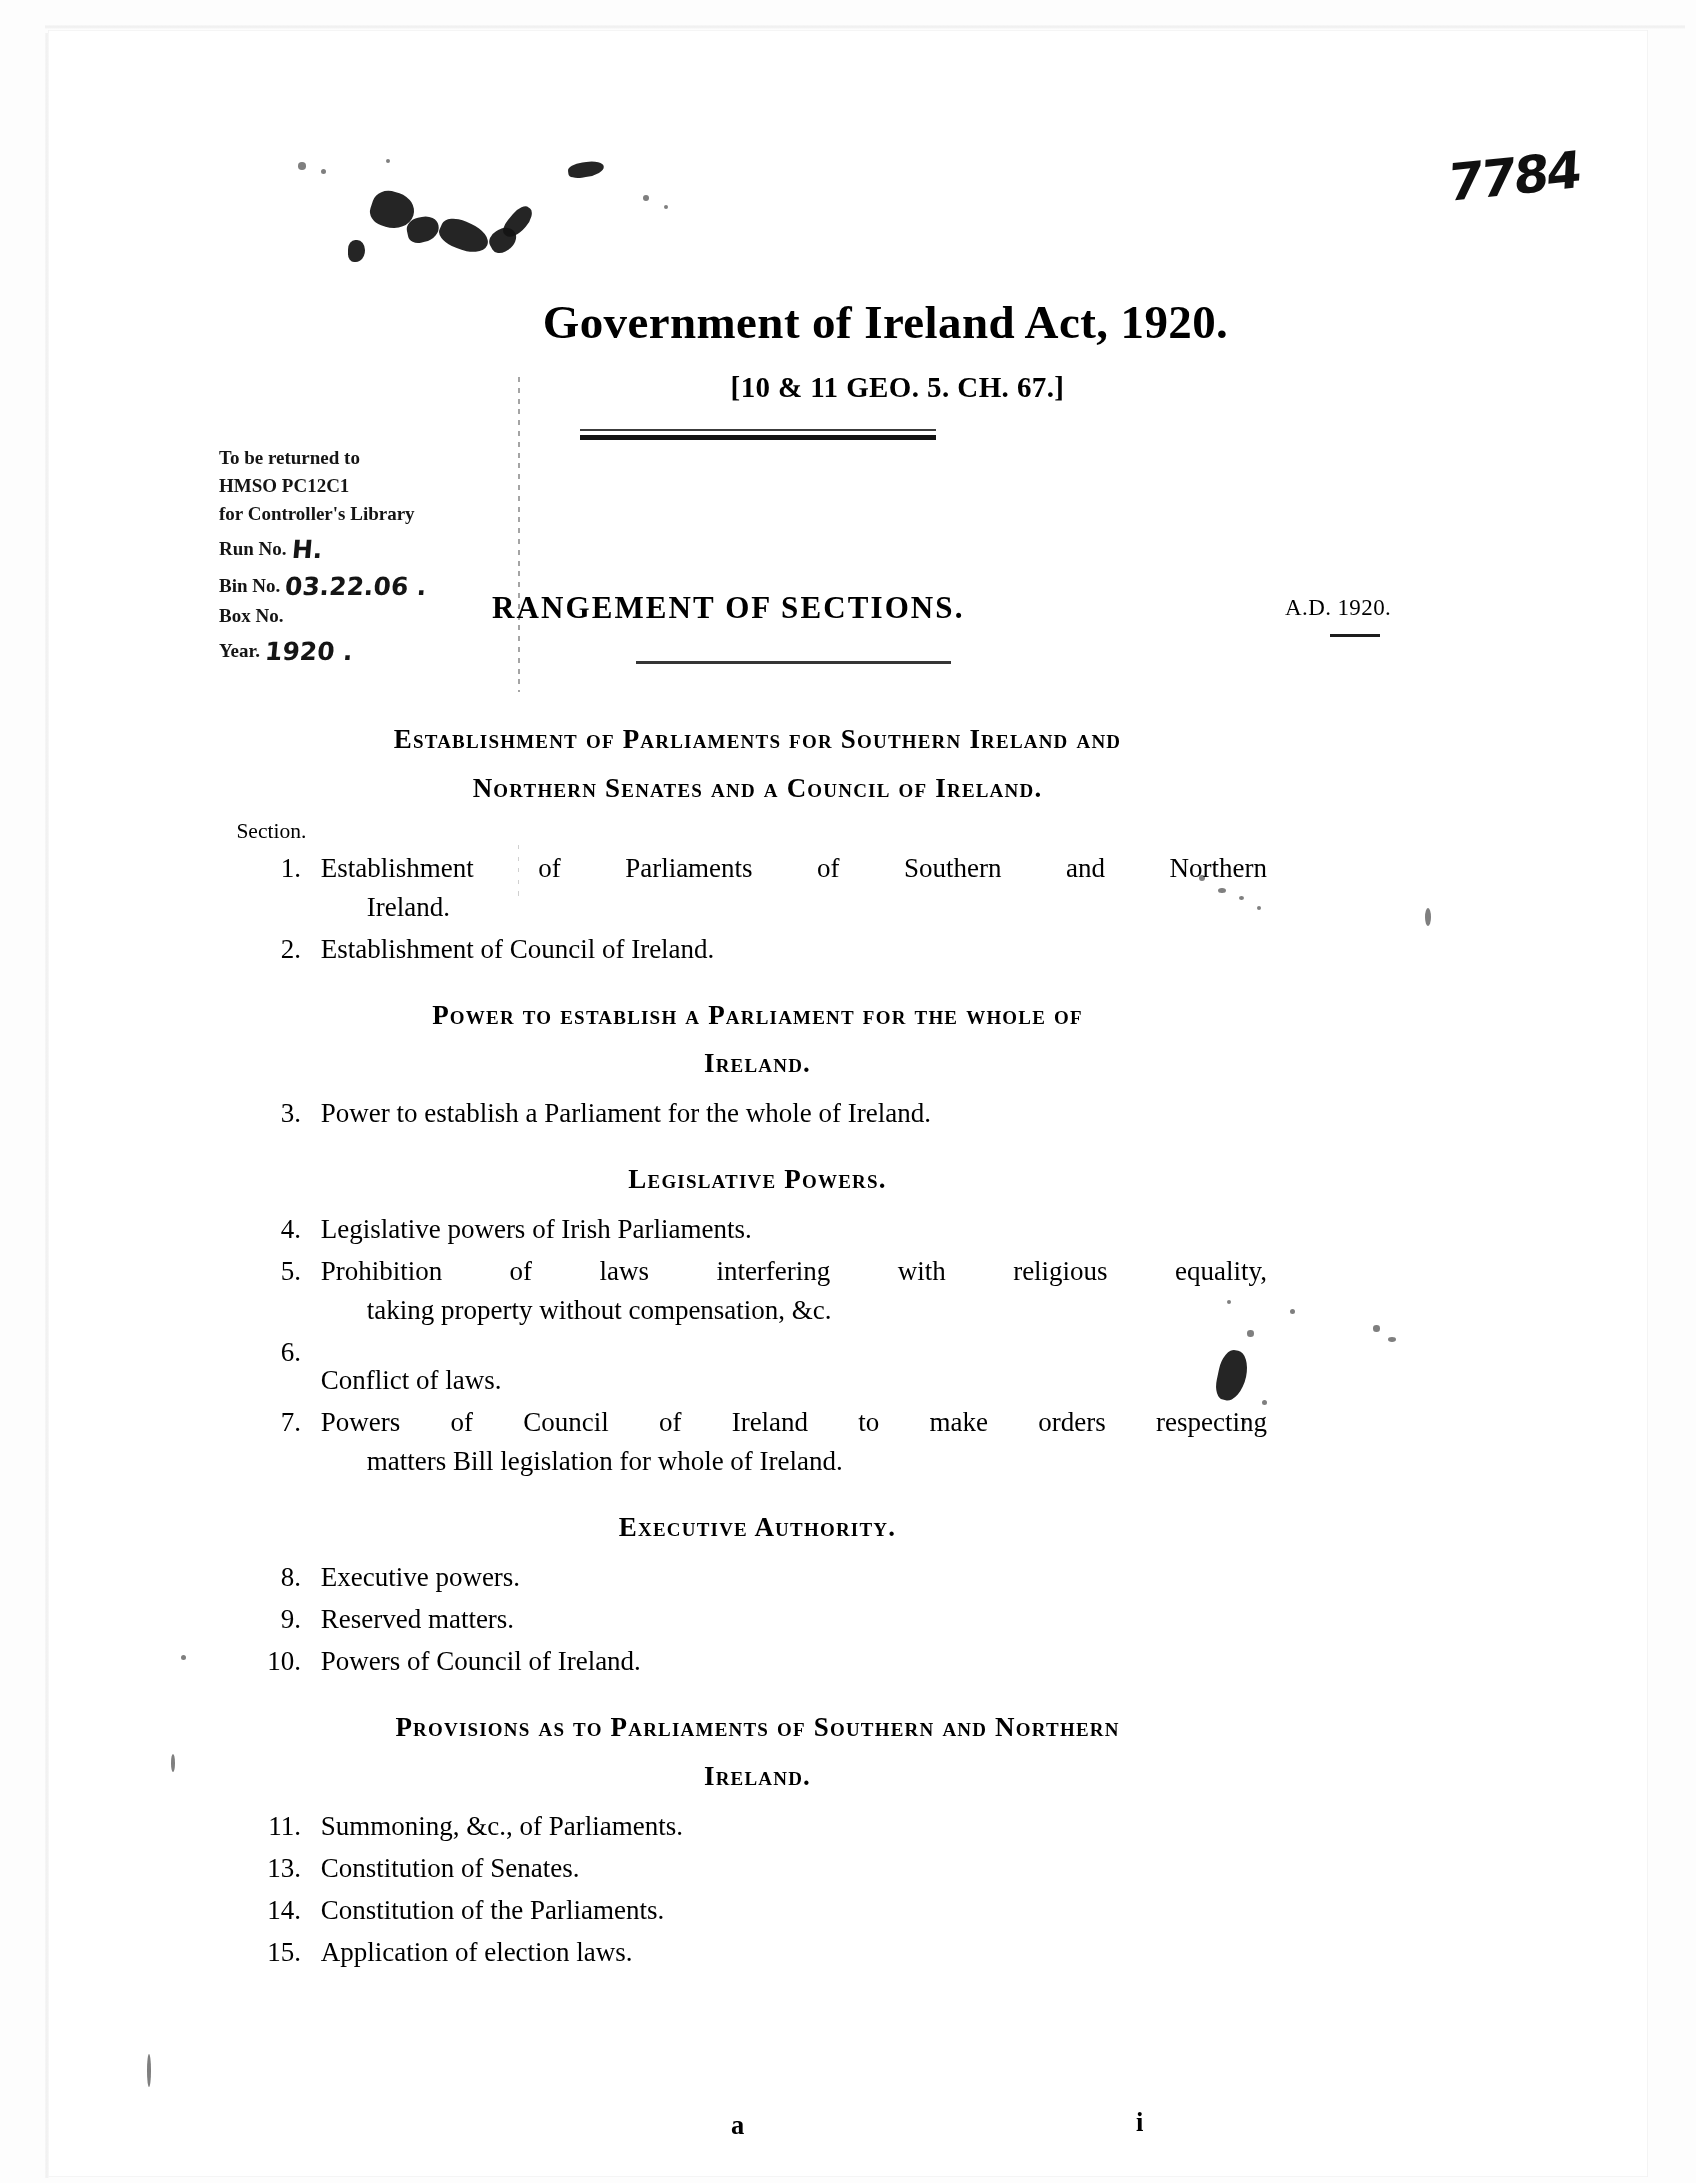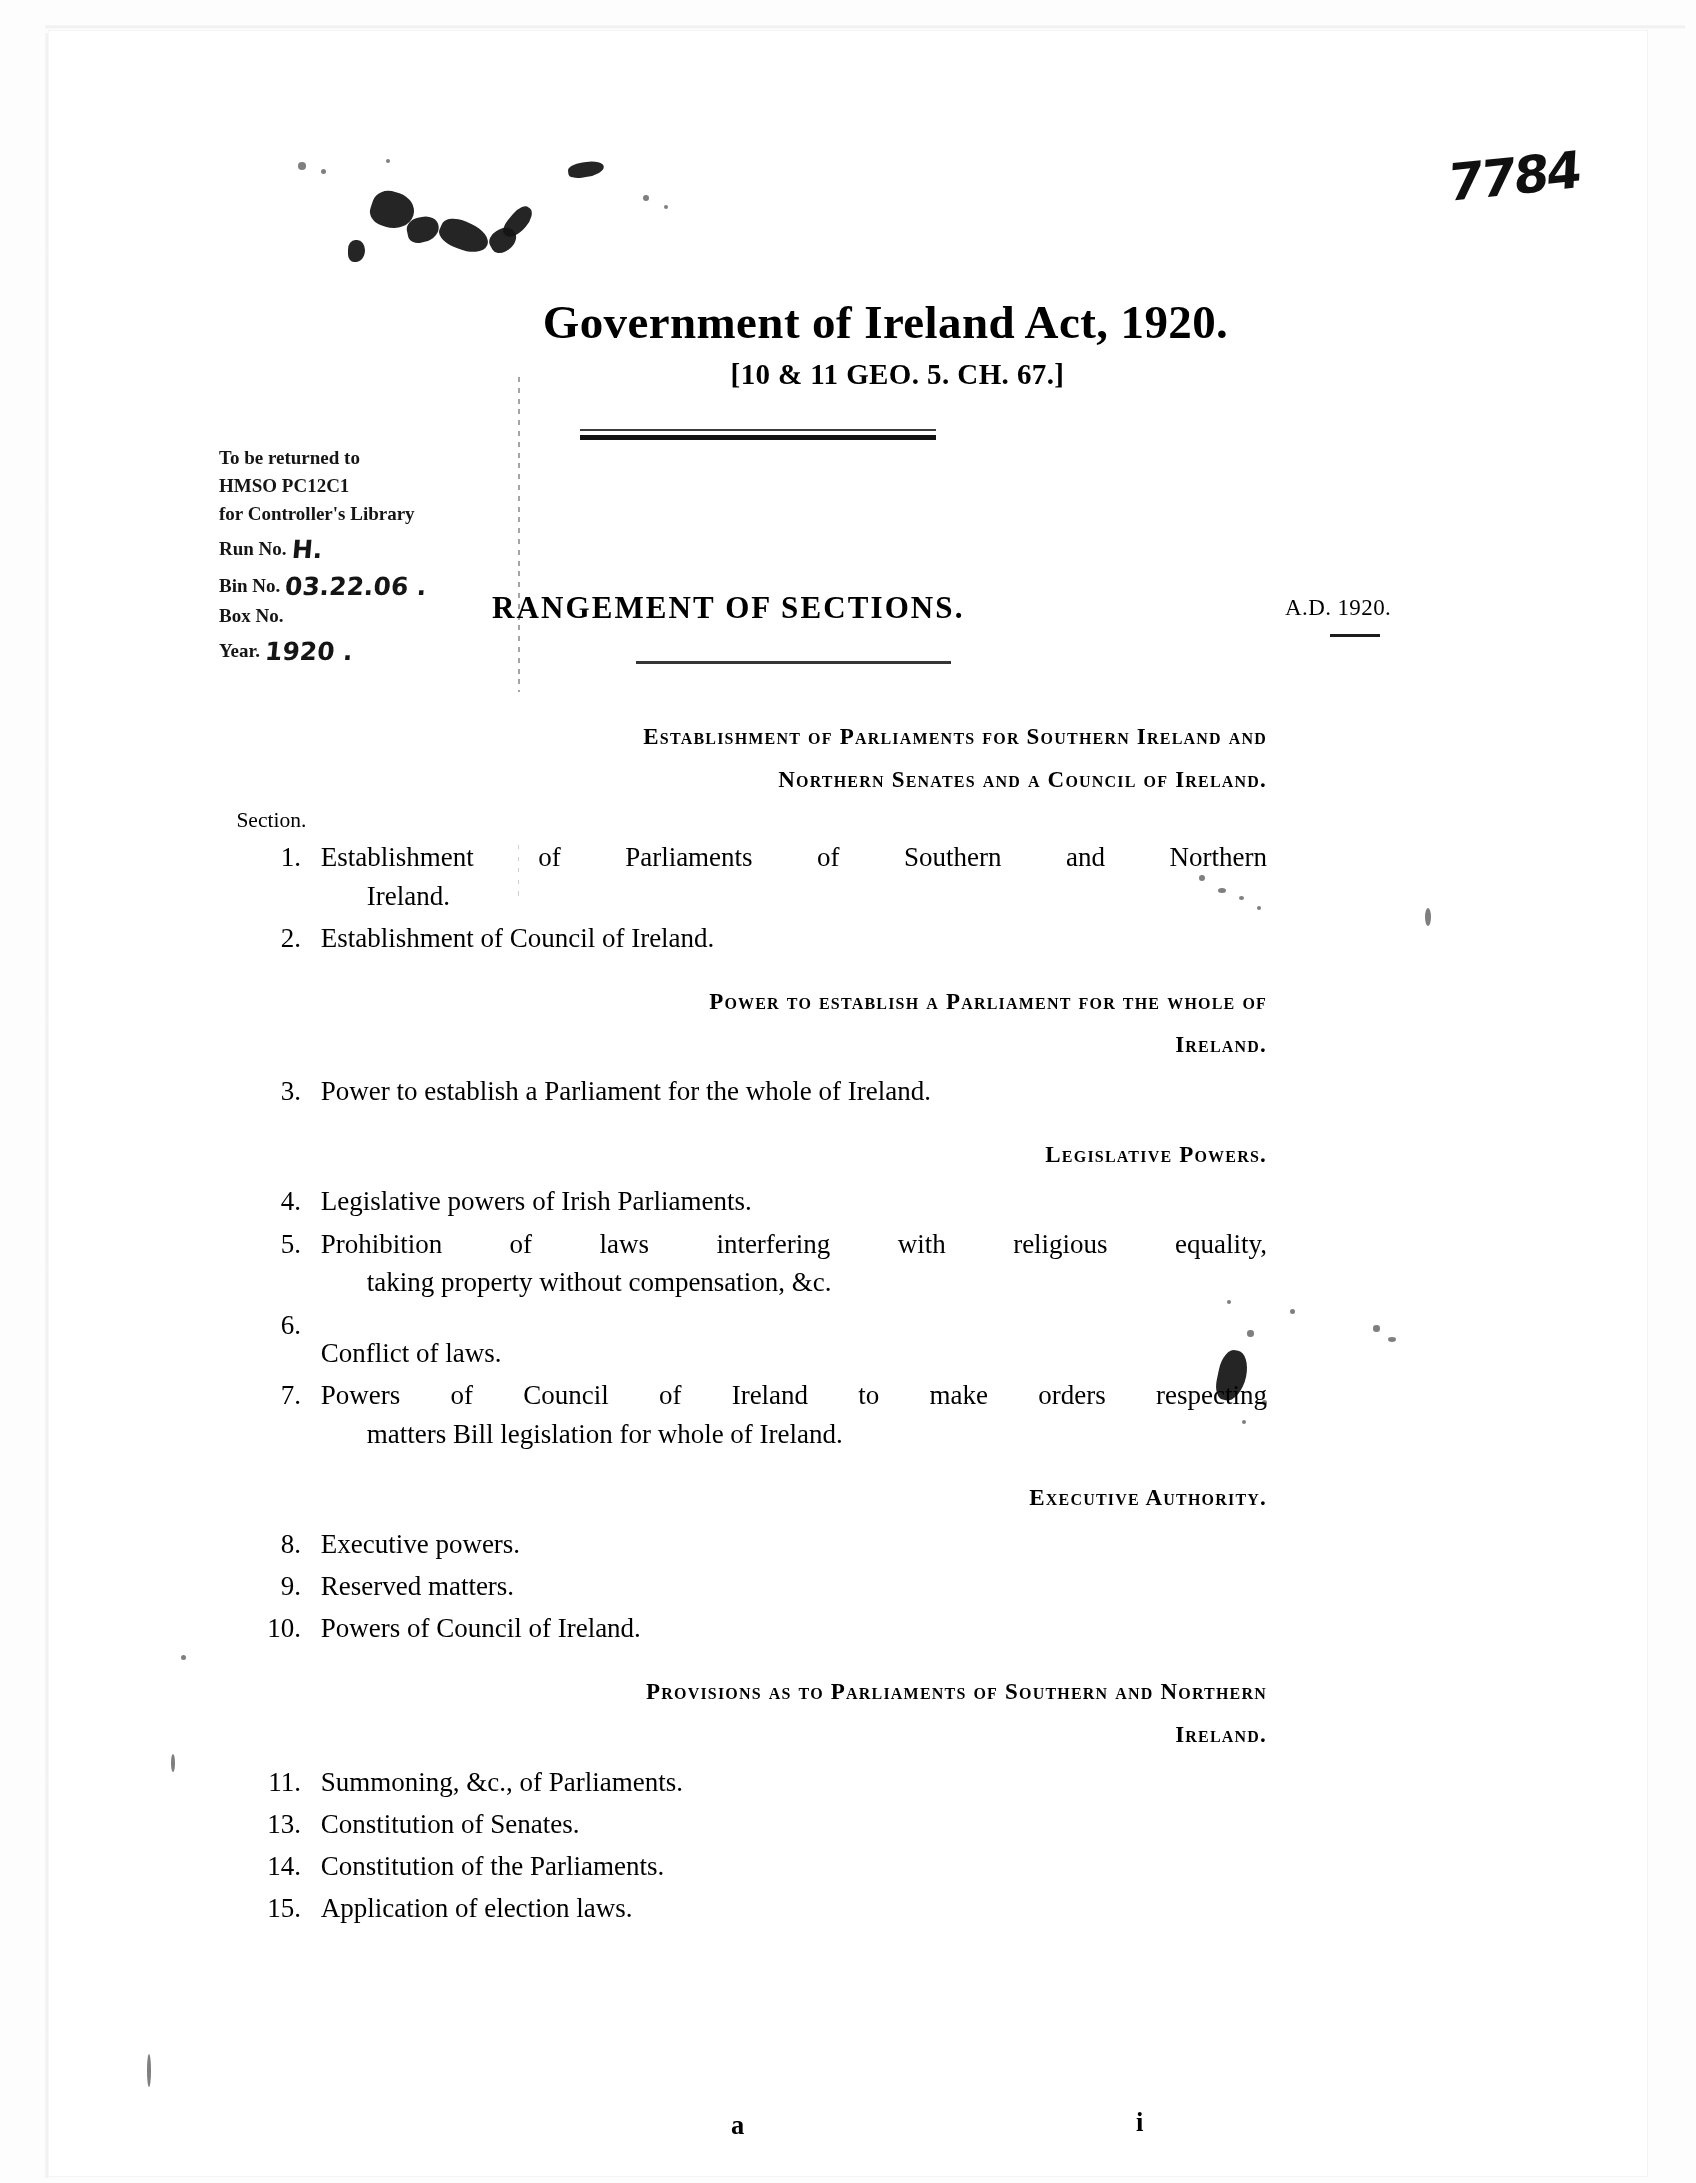--- a/index.html
+++ b/index.html
@@ -83,21 +83,21 @@
     top: 295px;
     text-align: center;
     font-size: 47px;
     font-weight: 700;
     letter-spacing: 0.4px;
     padding-left: 75px;
   }
   .doc-subtitle {
     position: absolute;
     left: 0; right: 0;
-    top: 358px;
+    top: 371px;
     text-align: center;
     font-size: 29px;
     font-weight: 700;
     padding-left: 99px;
     letter-spacing: 0.4px;
   }
   .sc { font-variant: small-caps; }
   .rule-wrap {
     position: absolute;
     left: 580px;
@@ -168,22 +168,22 @@
   }
 
   
   .content {
     position: absolute;
     left: 248px;
     top: 721px;
     width: 1019px;
   }
   .sec-head {
-    text-align: right;
-    font-size: 23px;
+    text-align: center;
+    font-size: 27px;
     font-weight: 600;
     font-variant: small-caps;
     letter-spacing: 1.2px;
     line-height: 1.38;
     margin: 0 0 5px 0;
   }
   .sec-head.first { margin-top: 0; }
   .section-label {
     font-size: 21.5px;
     margin: 3.3px 0 5px -11.6px;

